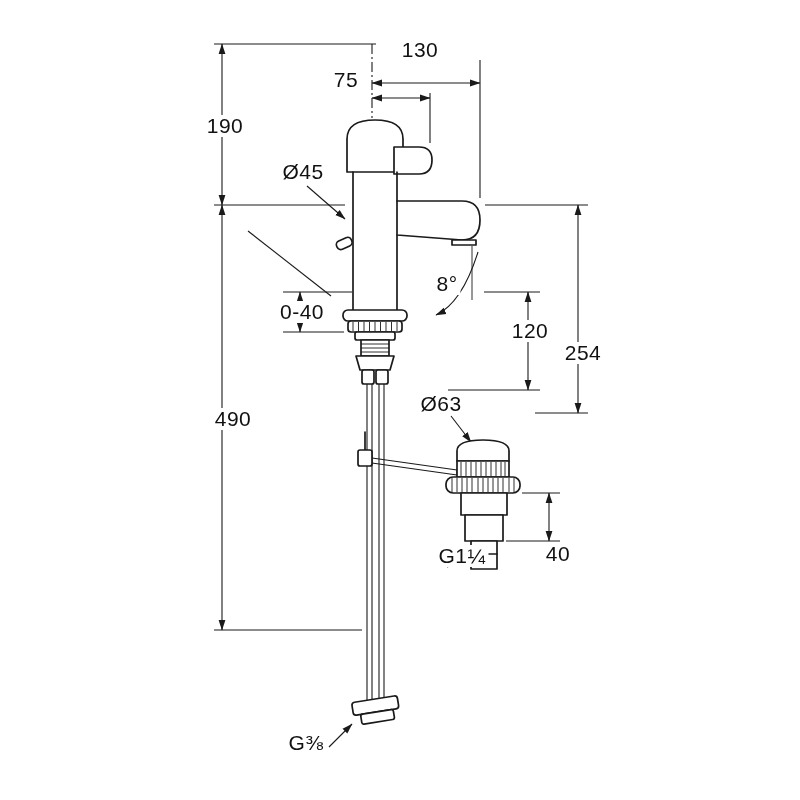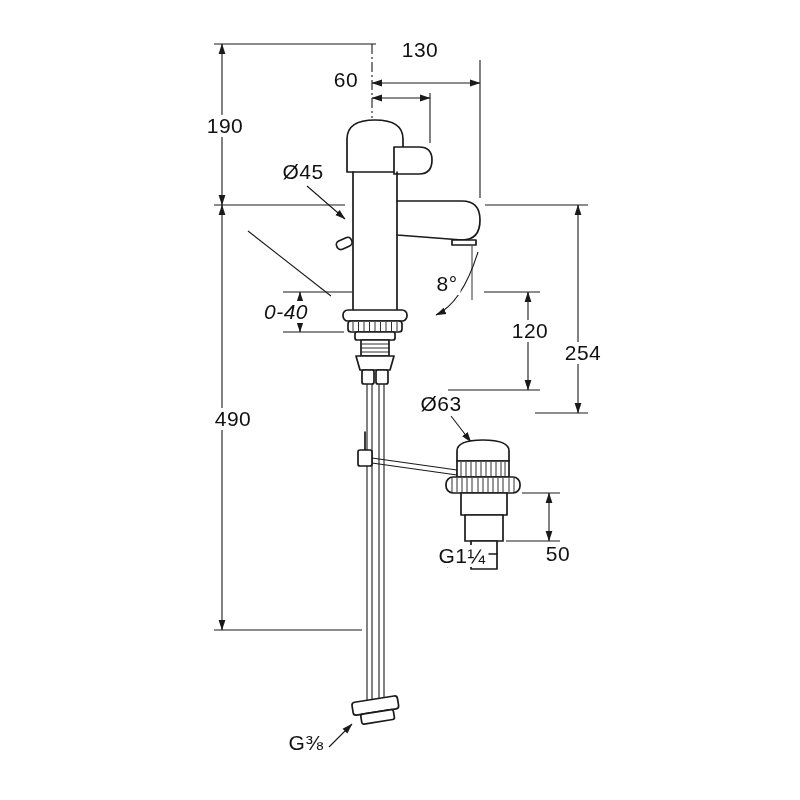--- a/index.html
+++ b/index.html
@@ -178,24 +178,24 @@
       <rect class="obj" x="461" y="493" width="46" height="22"></rect>
       <rect class="obj" x="465" y="515" width="38" height="26"></rect>
       <rect class="obj" x="471" y="541" width="26" height="28"></rect>
       <line class="objline" x1="471" y1="554" x2="497" y2="554"></line>
     </g>
   </svg>
 
   <div class="dim-label" style="left:225px; top:126px;text-align:right;">190</div>
   <div class="dim-label" style="left:233px; top:419px;text-align:center;">490</div>
   <div class="dim-label" style="left:420px; top:50px;">130</div>
-  <div class="dim-label" style="left:346px; top:80px;">60</div>
+  <div class="dim-label" style="left:346px; top:80px;">75</div>
   <div class="dim-label" style="left:303px; top:172px;">Ø45</div>
-  <div class="dim-label" style="left:286px; top:312px;font-style:italic;">0-40</div>
+  <div class="dim-label" style="left:302px; top:312px;">0-40</div>
   <div class="dim-label" style="left:447px; top:284px;">8°</div>
   <div class="dim-label" style="left:530px; top:331px;">120</div>
   <div class="dim-label" style="left:583px; top:353px;">254</div>
   <div class="dim-label" style="left:441px; top:404px;">Ø63</div>
   <div class="dim-label" style="left:426px; top:556px;margin-left:36px;">G1¼</div>
-  <div class="dim-label" style="left:558px; top:554px;">50</div>
+  <div class="dim-label" style="left:558px; top:554px;">40</div>
   <div class="dim-label" style="left:306px; top:743px;text-align:right;">G⅜</div>
 
 </div>
 
 </body></html>

